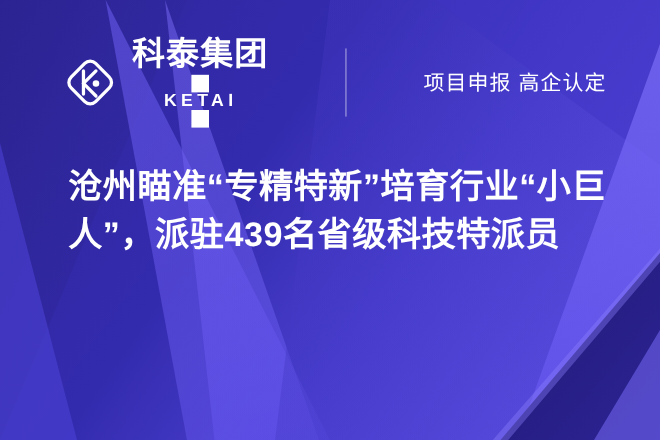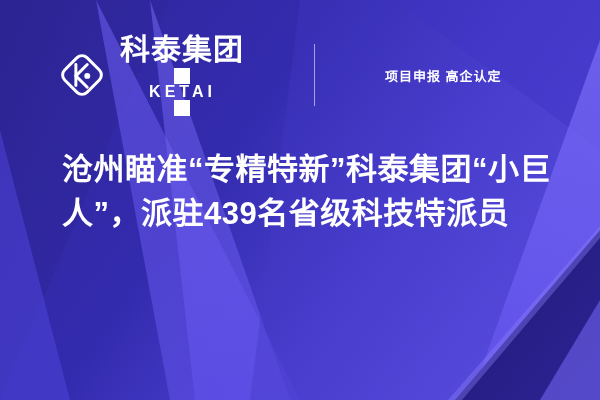--- a/index.html
+++ b/index.html
@@ -105,22 +105,22 @@
   .tagline-main {
     color: #ffffff;
     font-size: 27px;
     font-weight: 400;
     letter-spacing: 1px;
     line-height: 1.15;
     white-space: nowrap;
   }
   .tagline-sub {
     color: #ffffff;
-    font-size: 13px;
-    font-weight: 700;
+    font-size: 19px;
+    font-weight: 400;
     letter-spacing: 1px;
     line-height: 1.3;
     margin-top: 5px;
     white-space: nowrap;
   }
 
   
   .headline {
     position: absolute;
     left: 62px;
@@ -211,15 +211,15 @@
       </div>
     </div>
 
     <span class="divider"></span>
 
     <div class="tagline-block">
       <div class="tagline-sub">项目申报 高企认定</div>
     </div>
   </div>
 
-  <div class="headline">沧州瞄准“专精特新”科泰集团“小巨人”，派驻439名省级科技特派员</div>
+  <div class="headline">沧州瞄准“专精特新”培育行业“小巨人”，派驻439名省级科技特派员</div>
 
 </div>
 
 </body></html>

